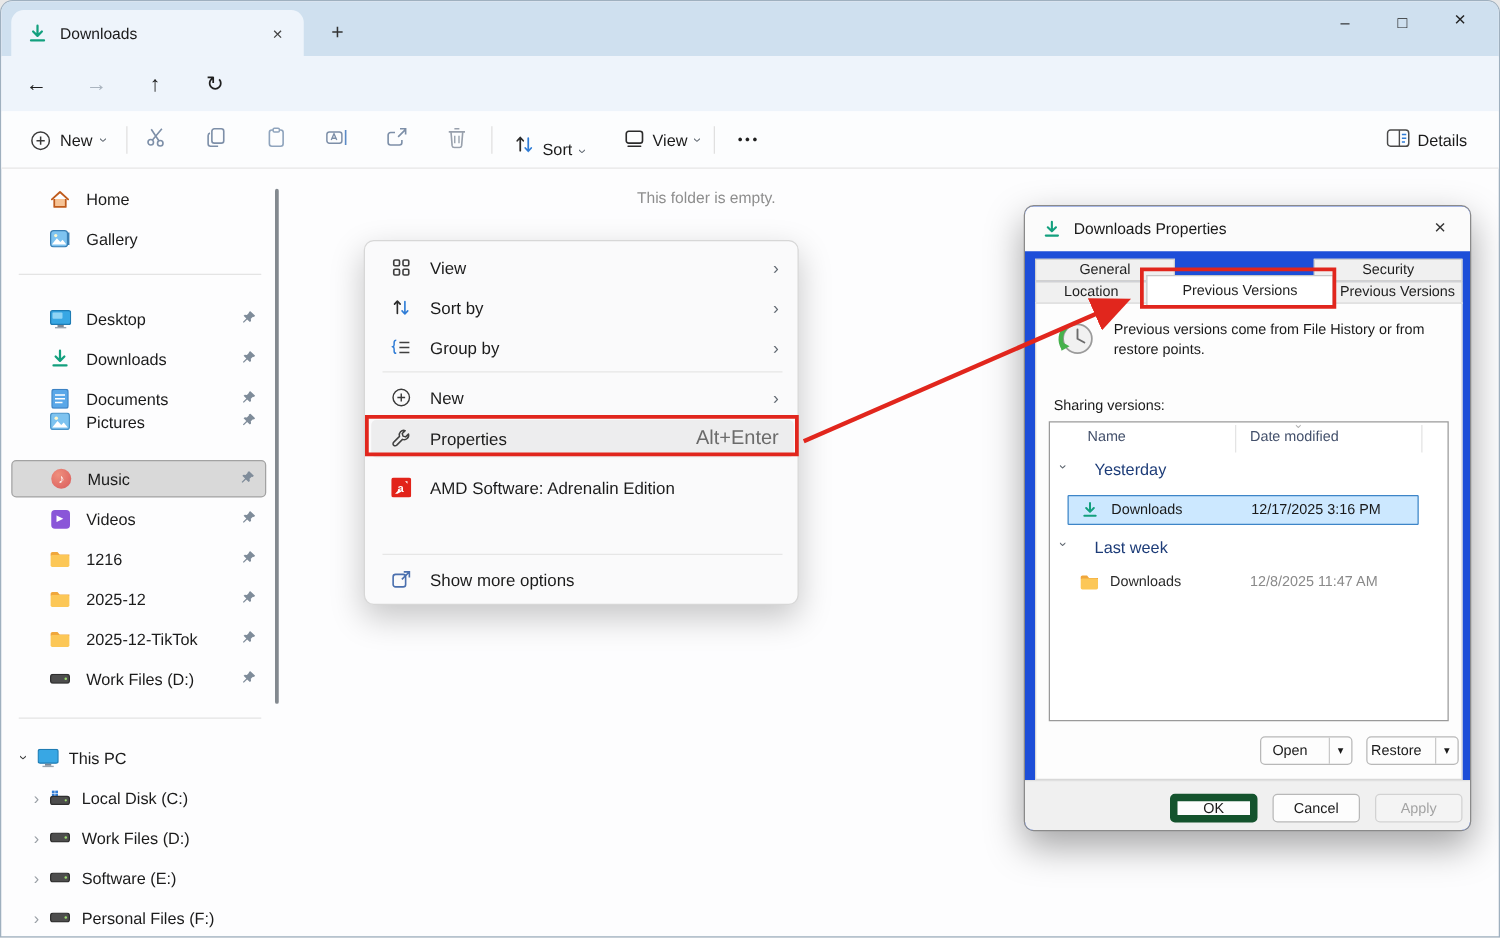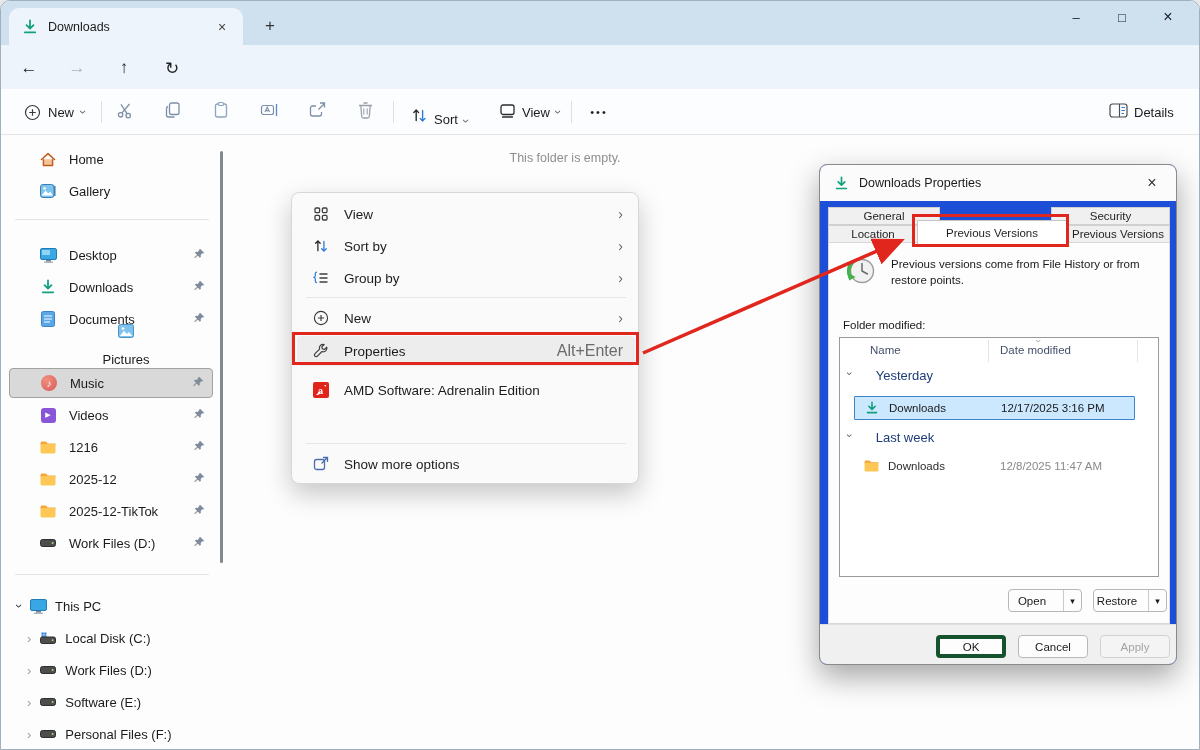--- a/index.html
+++ b/index.html
@@ -63,21 +63,21 @@
   .dlg-page { position:absolute; left:8px; top:77px; width:342px; height:382px; background:#fdfdfd; border:1px solid #d8d8d8; }
   .dlg-desc { position:absolute; left:62px; top:14px; width:272px; font-size:11.5px; color:#1a1a1a; line-height:1.35; }
   .dlg-label { position:absolute; left:14px; top:76px; font-size:11.5px; color:#1a1a1a; }
   .ver-list { position:absolute; left:10px; top:94px; width:320px; height:240px; background:#ffffff; border:1px solid #9a9a9a; }
   .vl-header { position:absolute; left:0; top:0; width:100%; height:26px; font-size:11.5px; color:#43506b; }
   .vl-colsep { position:absolute; top:2px; width:1px; height:22px; background:#e4e4e4; }
   .vl-group { position:absolute; left:8px; display:flex; align-items:flex-start; gap:24px; font-size:13px; color:#1d3c78; }
   .vl-item { position:absolute; height:24px; display:flex; align-items:center; font-size:11.5px; color:#1a1a1a; }
   .vl-item.sel { background:#cce8ff; border:1px solid #3d85c8; border-radius:1px; }
   .btn { position:absolute; background:#fdfdfd; border:1px solid #b8b8b8; border-radius:4px; display:flex; align-items:center; justify-content:center; font-size:11.5px; color:#1a1a1a; }
-  .btn.primary { border:4px solid #14532d; }
+  .btn.primary { border:6px solid #14532d; }
   .btn.disabled { color:#a4a4a4; background:#f4f4f4; border-color:#d2d2d2; }
   .split-sep { width:1px; height:100%; background:#c9c9c9; margin-left:8px; }
   .split-arrow { width:17px; display:flex; align-items:center; justify-content:center; font-size:9px; color:#1a1a1a; }
   .dlg-footer { position:absolute; left:0; top:459px; width:100%; height:42px; background:#f0f0f0; border-top:1px solid #e0e0e0; }
 
   
   .anno-box { position:absolute; border:3px solid #e1261d; z-index:45; pointer-events:none; }
   .anno-svg { position:absolute; left:0; top:0; width:1200px; height:750px; z-index:50; pointer-events:none; }
 </style>
 </head>
@@ -283,21 +283,21 @@
           <svg width="14" height="16" viewBox="0 0 14 16">
             <rect x="0.5" y="0.5" width="13" height="15" rx="1.8" fill="#5aa7e8" stroke="#3c82c4"></rect>
             <path d="M3 5h8M3 8h8M3 11h6" stroke="#fff" stroke-width="1.2"></path>
           </svg>
         </span>
       <span>Documents</span>
       <span class="pin"><svg width="12" height="12" viewBox="0 0 16 16">
             <path d="M9.8 1.2l5 5-1.3 1.2-1-.3-2.3 2.3.3 2.2-1.3 1.3-2.9-2.9-3.6 3.7-1-.9 3.7-3.7-2.9-2.9L3.8 5l2.2.3 2.3-2.3-.3-1z" fill="#7f8c9a"></path>
           </svg></span>
     </div>
-    <div class="side-row" style="top:321px;flex-direction:column;">
+    <div class="side-row" style="top:321px;">
       <span class="icon16">
           <svg width="16" height="14" viewBox="0 0 16 14">
             <rect x="0.5" y="0.5" width="15" height="13" rx="2" fill="#7ec3f0" stroke="#4b94c9"></rect>
             <circle cx="5" cy="4.6" r="1.4" fill="#fff7cc"></circle>
             <path d="M1.8 12l4.2-5.2 3 3.1 2-2 3.2 4.1z" fill="#ffffff"></path>
           </svg>
         </span>
       <span>Pictures</span>
       <span class="pin"><svg width="12" height="12" viewBox="0 0 16 16">
             <path d="M9.8 1.2l5 5-1.3 1.2-1-.3-2.3 2.3.3 2.2-1.3 1.3-2.9-2.9-3.6 3.7-1-.9 3.7-3.7-2.9-2.9L3.8 5l2.2.3 2.3-2.3-.3-1z" fill="#7f8c9a"></path>
@@ -549,21 +549,21 @@
     <div class="dlg-page">
       <span class="abs" style="left:14px;top:10px;">
         <svg width="36" height="36" viewBox="0 0 36 36">
           <circle cx="19" cy="18" r="11.5" fill="#f1f1f1" stroke="#9b9b9b" stroke-width="1.4"></circle>
           <path d="M19 10.5V18l5.5 3" stroke="#6b6b6b" stroke-width="1.5" fill="none" stroke-linecap="round"></path>
           <path d="M7.5 25a13 13 0 0 1 2-16" stroke="#46b14c" stroke-width="3.6" fill="none"></path>
           <path d="M4.6 19.5l1.6 8 6.4-3.6z" fill="#46b14c"></path>
         </svg>
       </span>
       <div class="dlg-desc">Previous versions come from File History or from restore points.</div>
-      <div class="dlg-label">Folder modified:</div>
+      <div class="dlg-label">Sharing versions:</div>
 
       <div class="ver-list">
         <div class="vl-header">
           <span class="abs" style="left:30px;top:6px;">Name</span>
           <span class="abs" style="left:160px;top:6px;">Date modified</span>
           <span class="abs chev" style="left:196px;top:-2px;font-size:10px;color:#aeaeae;">›</span>
           <span class="vl-colsep" style="left:148px;"></span>
           <span class="vl-colsep" style="left:297px;"></span>
         </div>
         <div class="vl-group" style="top:30px;">

